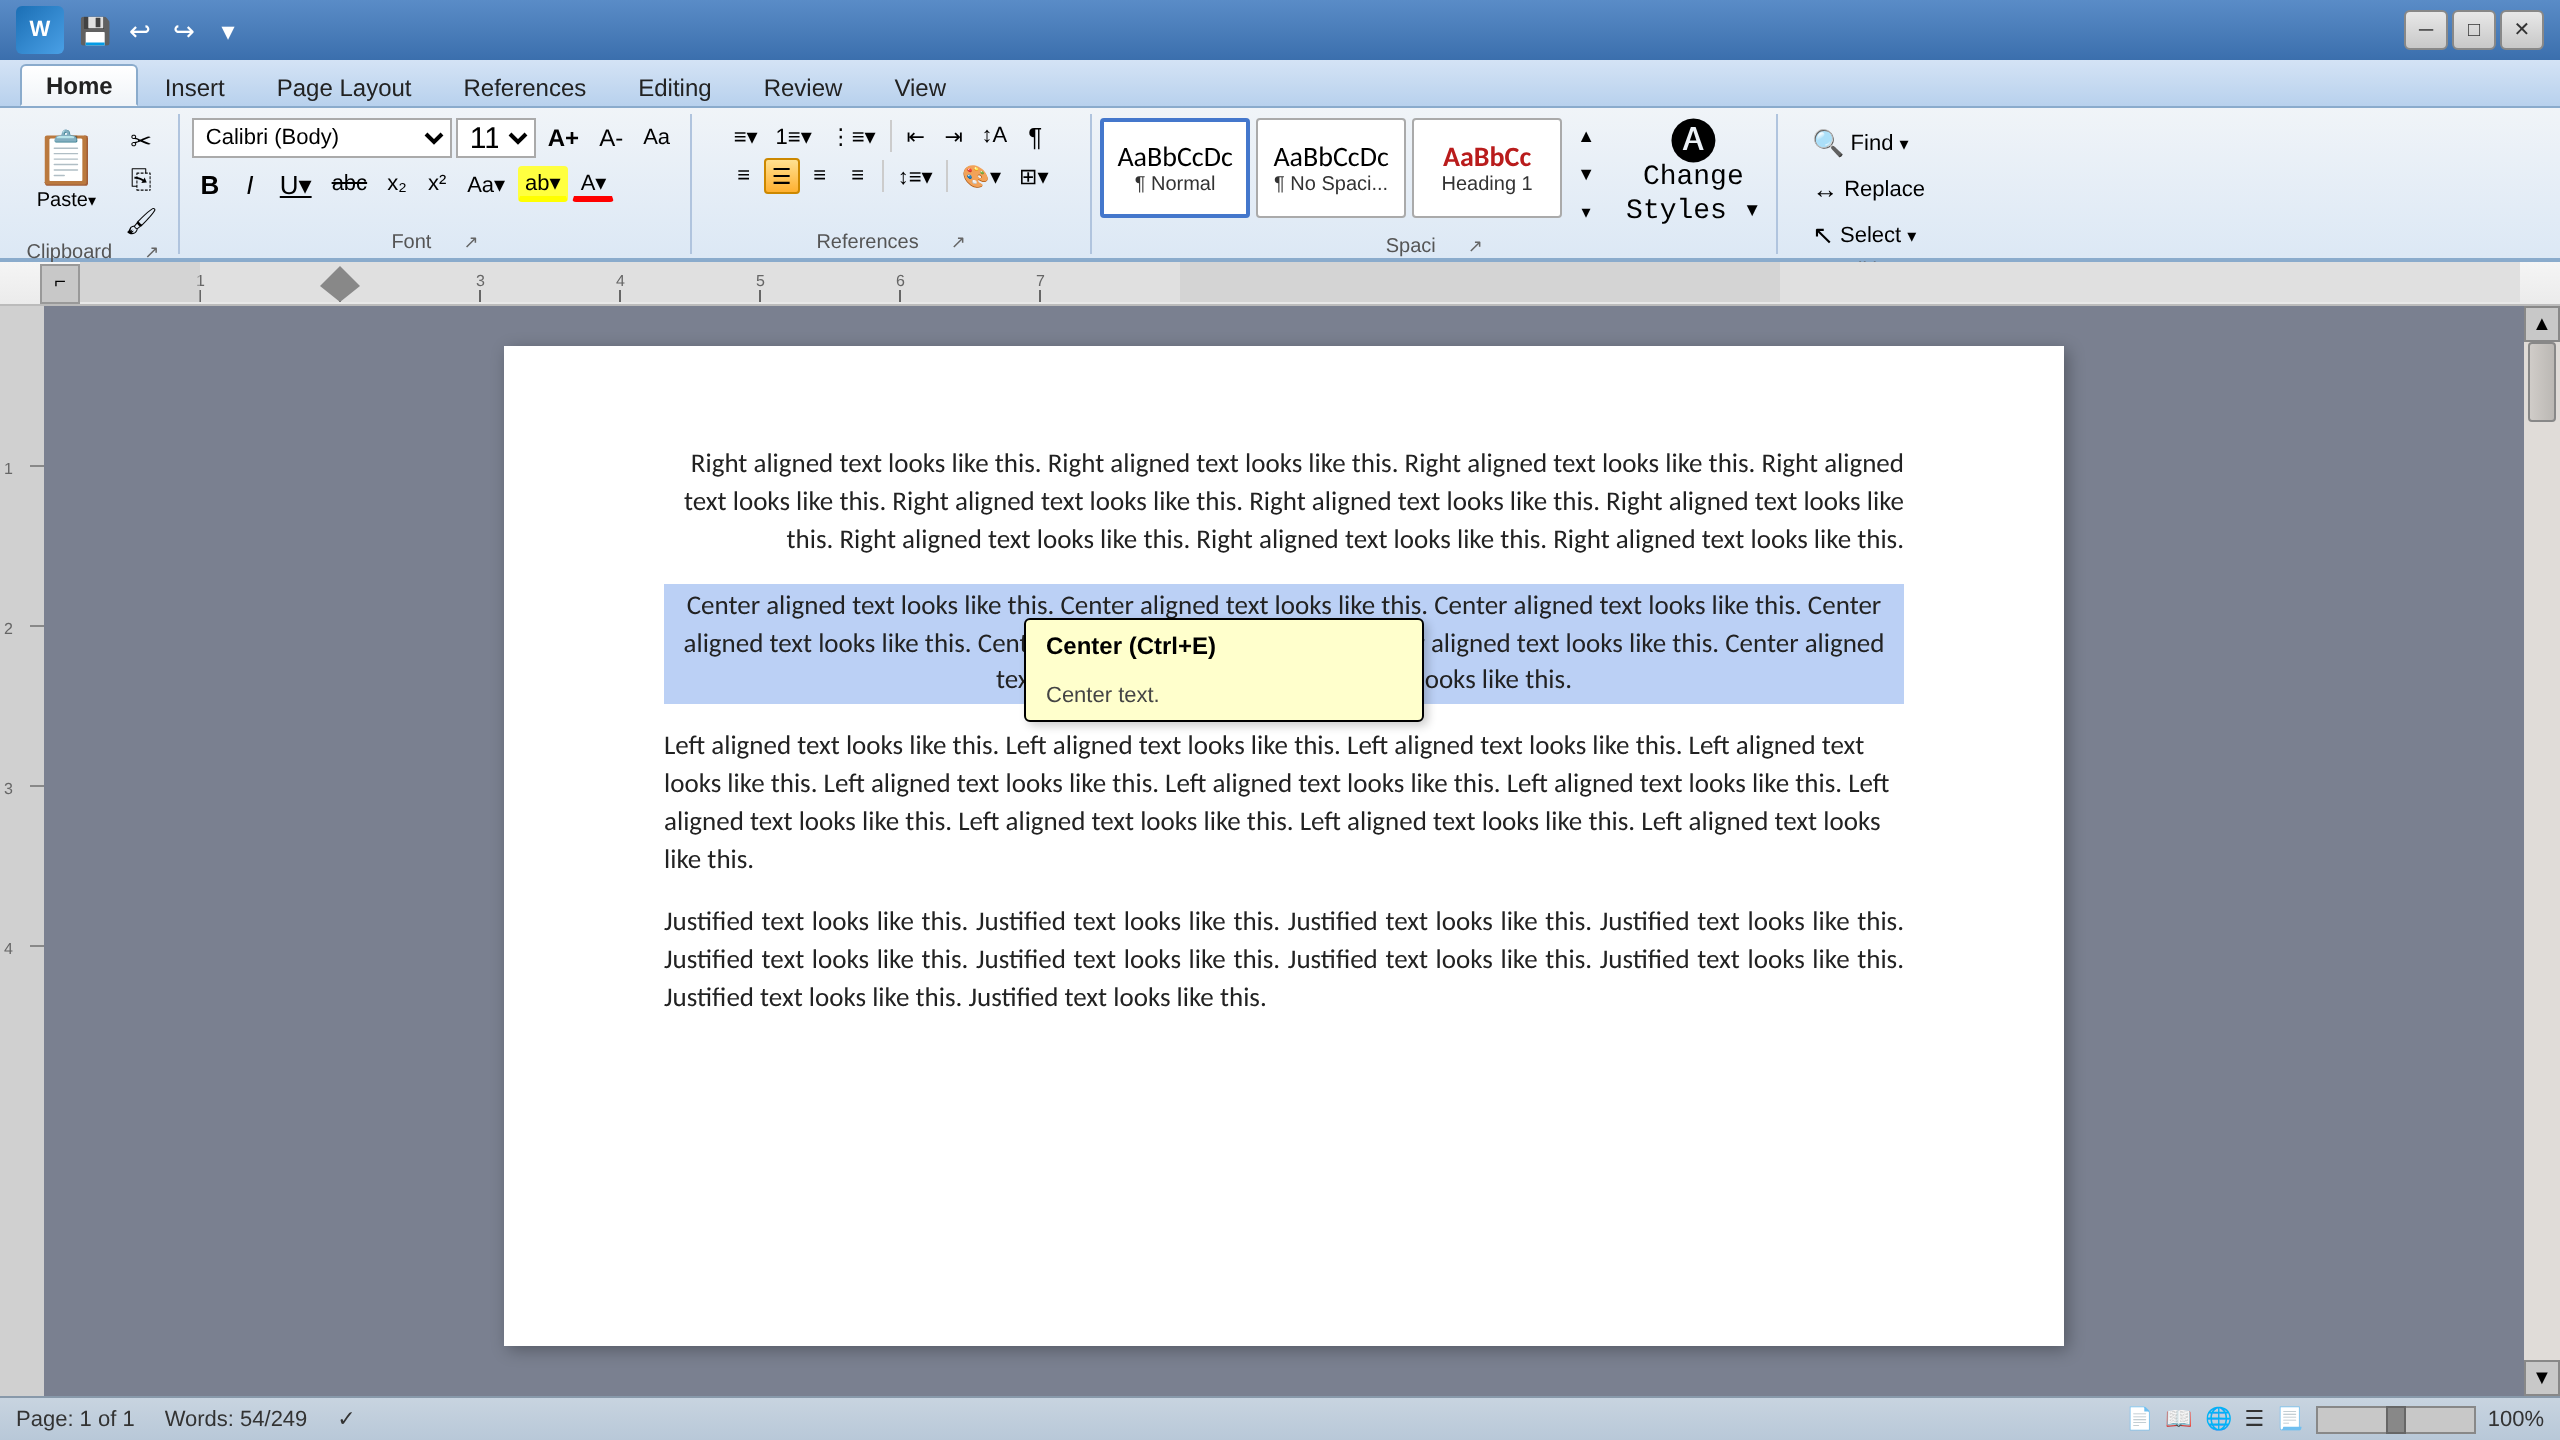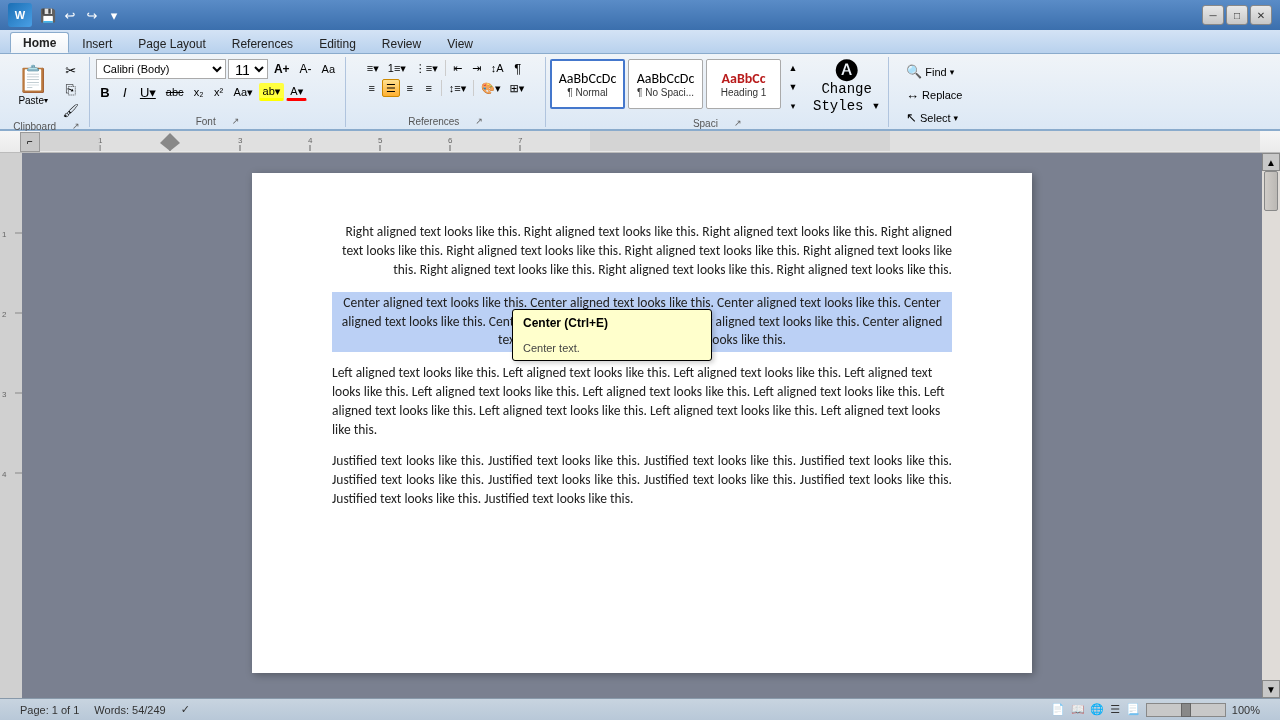--- a/index.html
+++ b/index.html
@@ -162,21 +162,21 @@
     }
     .tooltip-title { font-size: 12px; font-weight: bold; margin-bottom: 3px; }
     .tooltip-desc { font-size: 11px; color: #444; margin-top: 12px; }
 
     
     .status-bar {
       background: linear-gradient(to bottom, #c8d4e0, #b8c8d8);
       height: 22px;
       display: flex;
       align-items: center;
-      padding: 0 20px;
+      padding: 0 8px;
       border-top: 1px solid #8899aa;
       gap: 15px;
       font-size: 11px;
       color: #333;
     }
     .status-right { margin-left: auto; display: flex; align-items: center; gap: 6px; }
 
     
     .change-styles-btn {
       display: flex; flex-direction: column; align-items: center; justify-content: center;

